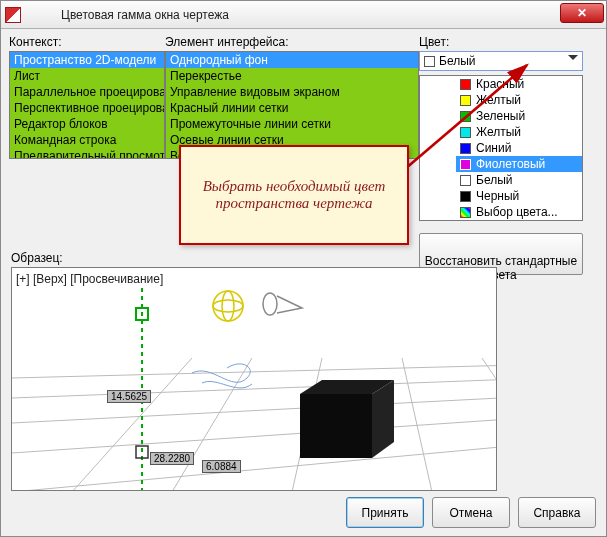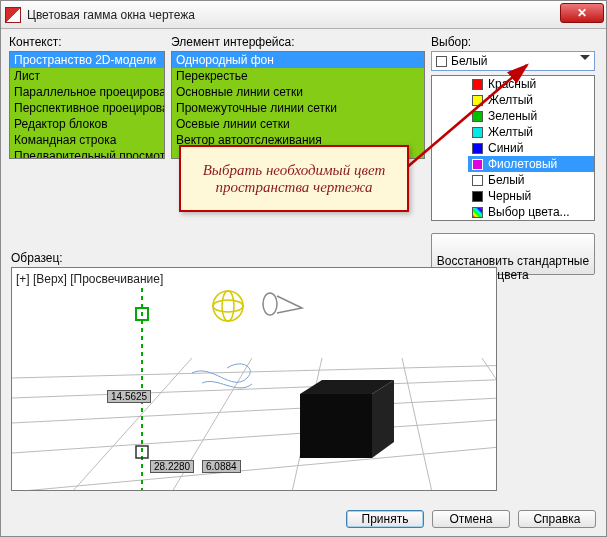--- a/index.html
+++ b/index.html
@@ -19,20 +19,21 @@
     position: relative;
   }
   .titlebar {
     height: 28px;
     background: linear-gradient(#fdfdfd, #e8e8e8);
     border-bottom: 1px solid #b0b0b0;
     display: flex;
     align-items: center;
     padding: 0 4px;
     position: relative;
+    gap: 34px;
   }
   .titlebar .icon {
     width: 16px; height: 16px; margin-right: 6px;
     background: linear-gradient(135deg,#d62c2c 50%,#fff 50%);
     border: 1px solid #9a1a1a;
   }
   .titlebar .title { color: #222; }
   .closebtn {
     position: absolute; right: 2px; top: 2px;
     width: 44px; height: 20px;
@@ -40,21 +41,20 @@
     border: 1px solid #8a0d0d;
     border-radius: 3px;
     display: flex; align-items: center; justify-content: center;
     color: #fff; font-weight: bold;
   }
   .content {
     padding: 6px 8px;
   }
   .cols {
     display: flex;
-    gap: 6px;
   }
   .col .label { margin-bottom: 2px; display: block; }
   .listbox {
     background: #84cc16;
     border: 1px solid #7a7a7a;
     height: 108px;
     overflow: hidden;
     font-size: 12px;
   }
   .listbox .item {
@@ -116,21 +116,21 @@
     border-radius: 2px;
     font-size: 12px;
     line-height: 14px;
     text-align: center;
     padding: 20px 4px;
     cursor: default;
   }
   .callout {
     position: absolute;
     left: 178px; top: 144px;
-    width: 230px; height: 67px;
+    width: 230px; height: 100px;
     background: #fff8d8;
     border: 2px solid #c00000;
     box-shadow: 2px 2px 5px rgba(0,0,0,0.25);
     display: flex; align-items: center; justify-content: center;
     text-align: center;
     font-family: Georgia, serif;
     font-style: italic;
     font-size: 15px;
     color: #8a1a1a;
     padding: 6px 10px;
@@ -165,21 +165,21 @@
     border: 1px solid #555;
     font-size: 10px;
     padding: 0 3px;
   }
   .footer {
     position: absolute;
     bottom: 8px; right: 10px;
     display: flex; gap: 8px;
   }
   .btn {
-    height: 18px;
+    height: 31px;
     min-width: 78px;
     padding: 0 12px;
     background: linear-gradient(#fefefe,#e5e5e5);
     border: 1px solid #8a8a8a;
     border-radius: 3px;
     font-size: 12px;
     cursor: default;
     display: flex; align-items: center; justify-content: center;
   }
   .btn.primary { border-color: #3c7fb1; box-shadow: 0 0 0 1px #a6d1ec inset; }
@@ -211,29 +211,30 @@
             <div class="item">Командная строка</div>
             <div class="item">Предварительный просмотр</div>
           </div>
       </div>
 
       <div class="col col-element">
         <span class="label">Элемент интерфейса:</span>
         <div class="listbox" id="element-list">
             <div class="item selected">Однородный фон</div>
             <div class="item">Перекрестье</div>
-            <div class="item">Основные линии сетки</div>
+            <div class="item">Управление видовым экраном</div>
+            <div class="item">Красный линии сетки</div>
             <div class="item">Промежуточные линии сетки</div>
             <div class="item">Осевые линии сетки</div>
             <div class="item">Вектор автоотслеживания</div>
           </div>
       </div>
 
       <div class="col col-color">
-        <span class="label">Выбор:</span>
+        <span class="label">Цвет:</span>
         <div class="dropdown">
           <span class="swatch" id="dd-swatch" style="background: rgb(255, 255, 255);"></span>
           <span>Белый</span>
           <span class="chev"></span>
         </div>
         <div class="colorlist" id="color-list">
             <div class="row">
               <span class="swatch" style="background: rgb(255, 0, 0);"></span>
               <span>Красный</span>
             </div>
@@ -328,21 +329,21 @@
       <g>
         <polygon points="288,190 360,190 360,126 288,126" fill="#0b0b0b"></polygon>
         <polygon points="288,126 310,112 382,112 360,126" fill="#1a1a1a"></polygon>
         <polygon points="360,190 382,174 382,112 360,126" fill="#222"></polygon>
       </g>
 
       <rect x="124" y="178" width="12" height="12" fill="none" stroke="#333" stroke-width="1.5"></rect>
     </svg>
     <span class="overlay-text">[+] [Верх] [Просвечивание]</span>
     <span class="coord" style="left:95px; top:122px;">14.5625</span>
-    <span class="coord" style="left:138px; top:192px;">28.2280</span>
+    <span class="coord" style="left:138px; top:184px;">28.2280</span>
     <span class="coord" style="left:190px; top:192px;">6.0884</span>
   </div>
 
   <div class="footer">
     <div class="btn primary">
       <span>Принять</span>
     </div>
     <div class="btn">
       <span>Отмена</span>
     </div>

